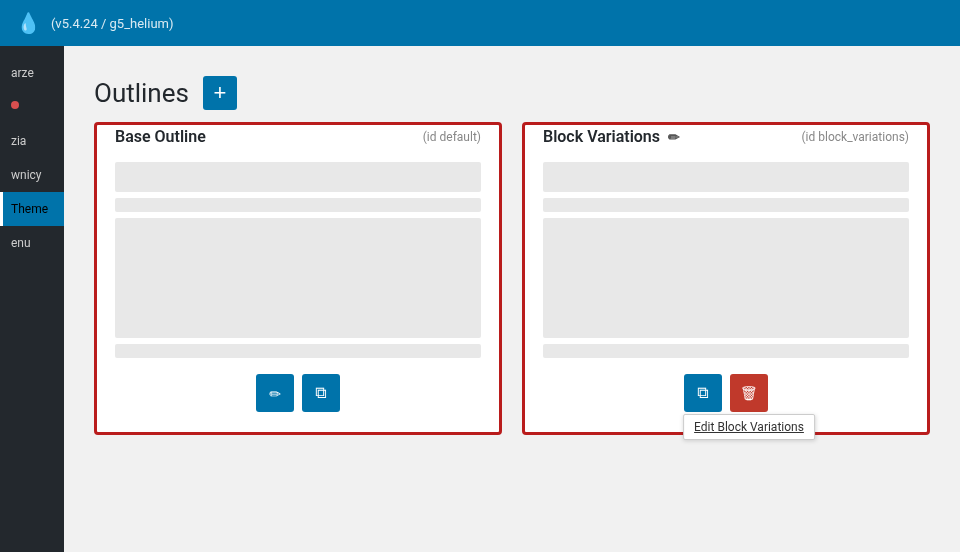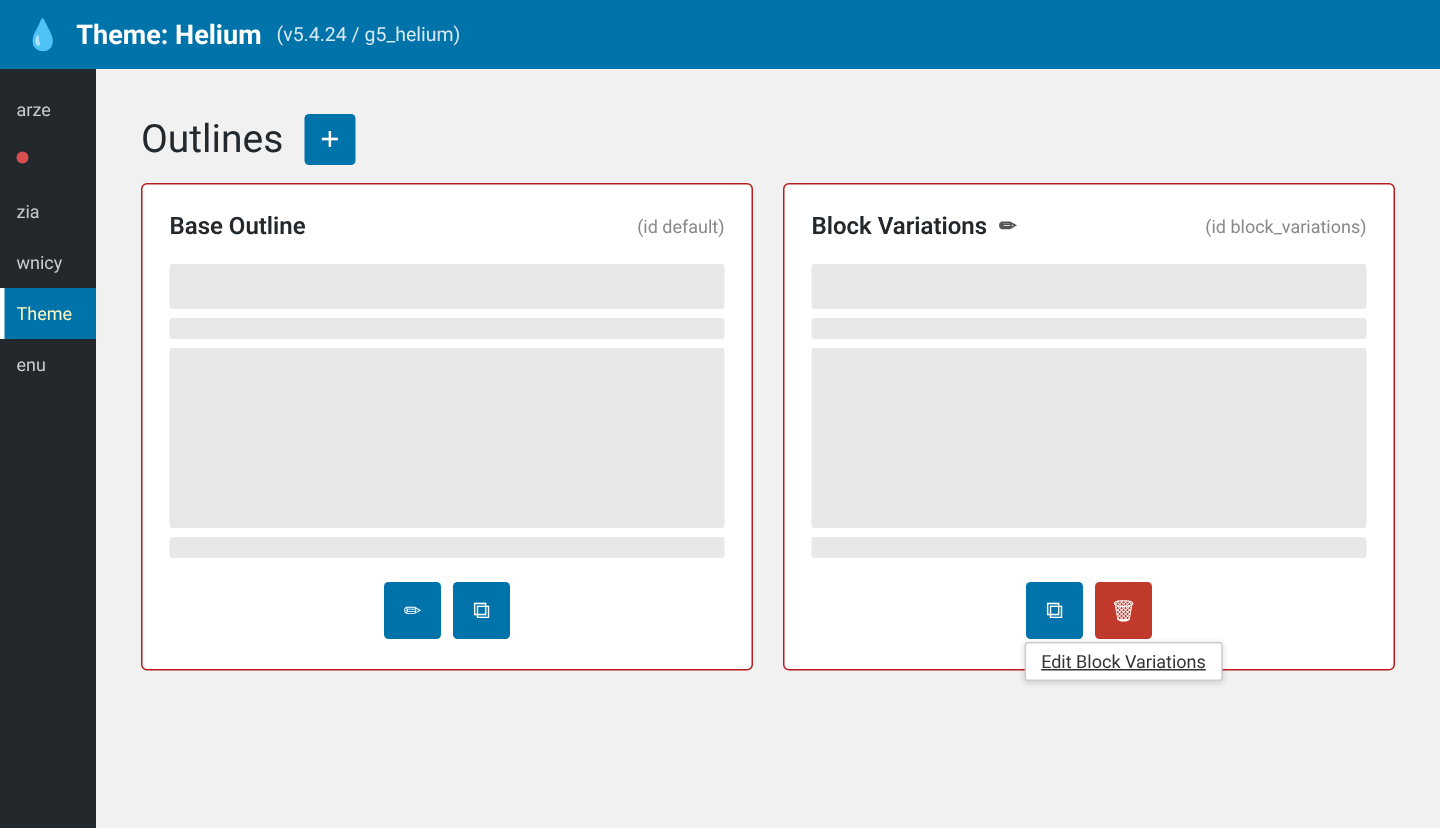--- a/index.html
+++ b/index.html
@@ -49,21 +49,21 @@
     .sidebar-item {
       padding: 10px 8px;
       color: #ccc;
       font-size: 12px;
       cursor: pointer;
       text-align: left;
       border-left: 3px solid transparent;
     }
     .sidebar-item.active {
       background: #0073aa;
-      color: #fef9c3;
+      color: #000000;
       border-left: 3px solid white;
     }
     .sidebar-item-dot {
       width: 8px;
       height: 8px;
       background: #d94f4f;
       border-radius: 50%;
       display: inline-block;
       margin-bottom: 2px;
     }
@@ -105,23 +105,23 @@
 
     
     .cards-row {
       display: flex;
       gap: 20px;
     }
 
     
     .outline-card {
       background: white;
-      border: 1px solid #b91c1c;
+      border: 3px solid #b91c1c;
       border-radius: 4px;
-      padding: 18px 18px 20px;
+      padding: 2px 18px 20px;
       width: 420px;
       position: relative;
     }
 
     .card-header {
       display: flex;
       justify-content: space-between;
       align-items: center;
       margin-bottom: 16px;
     }
@@ -248,21 +248,20 @@
       color: #555;
       font-size: 14px;
       cursor: pointer;
     }
   </style>
 </head>
 <body>
 
 <div class="top-bar">
   <span class="top-bar-icon">💧</span>
-  <span class="top-bar-title">Theme: Helium</span>
   <span class="top-bar-subtitle">(v5.4.24 / g5_helium)</span>
 </div>
 
 <div class="main-layout">
 
   <div class="sidebar">
     <div class="sidebar-item">arze</div>
     <div class="sidebar-item">
       <span class="sidebar-item-dot"></span>
     </div>

